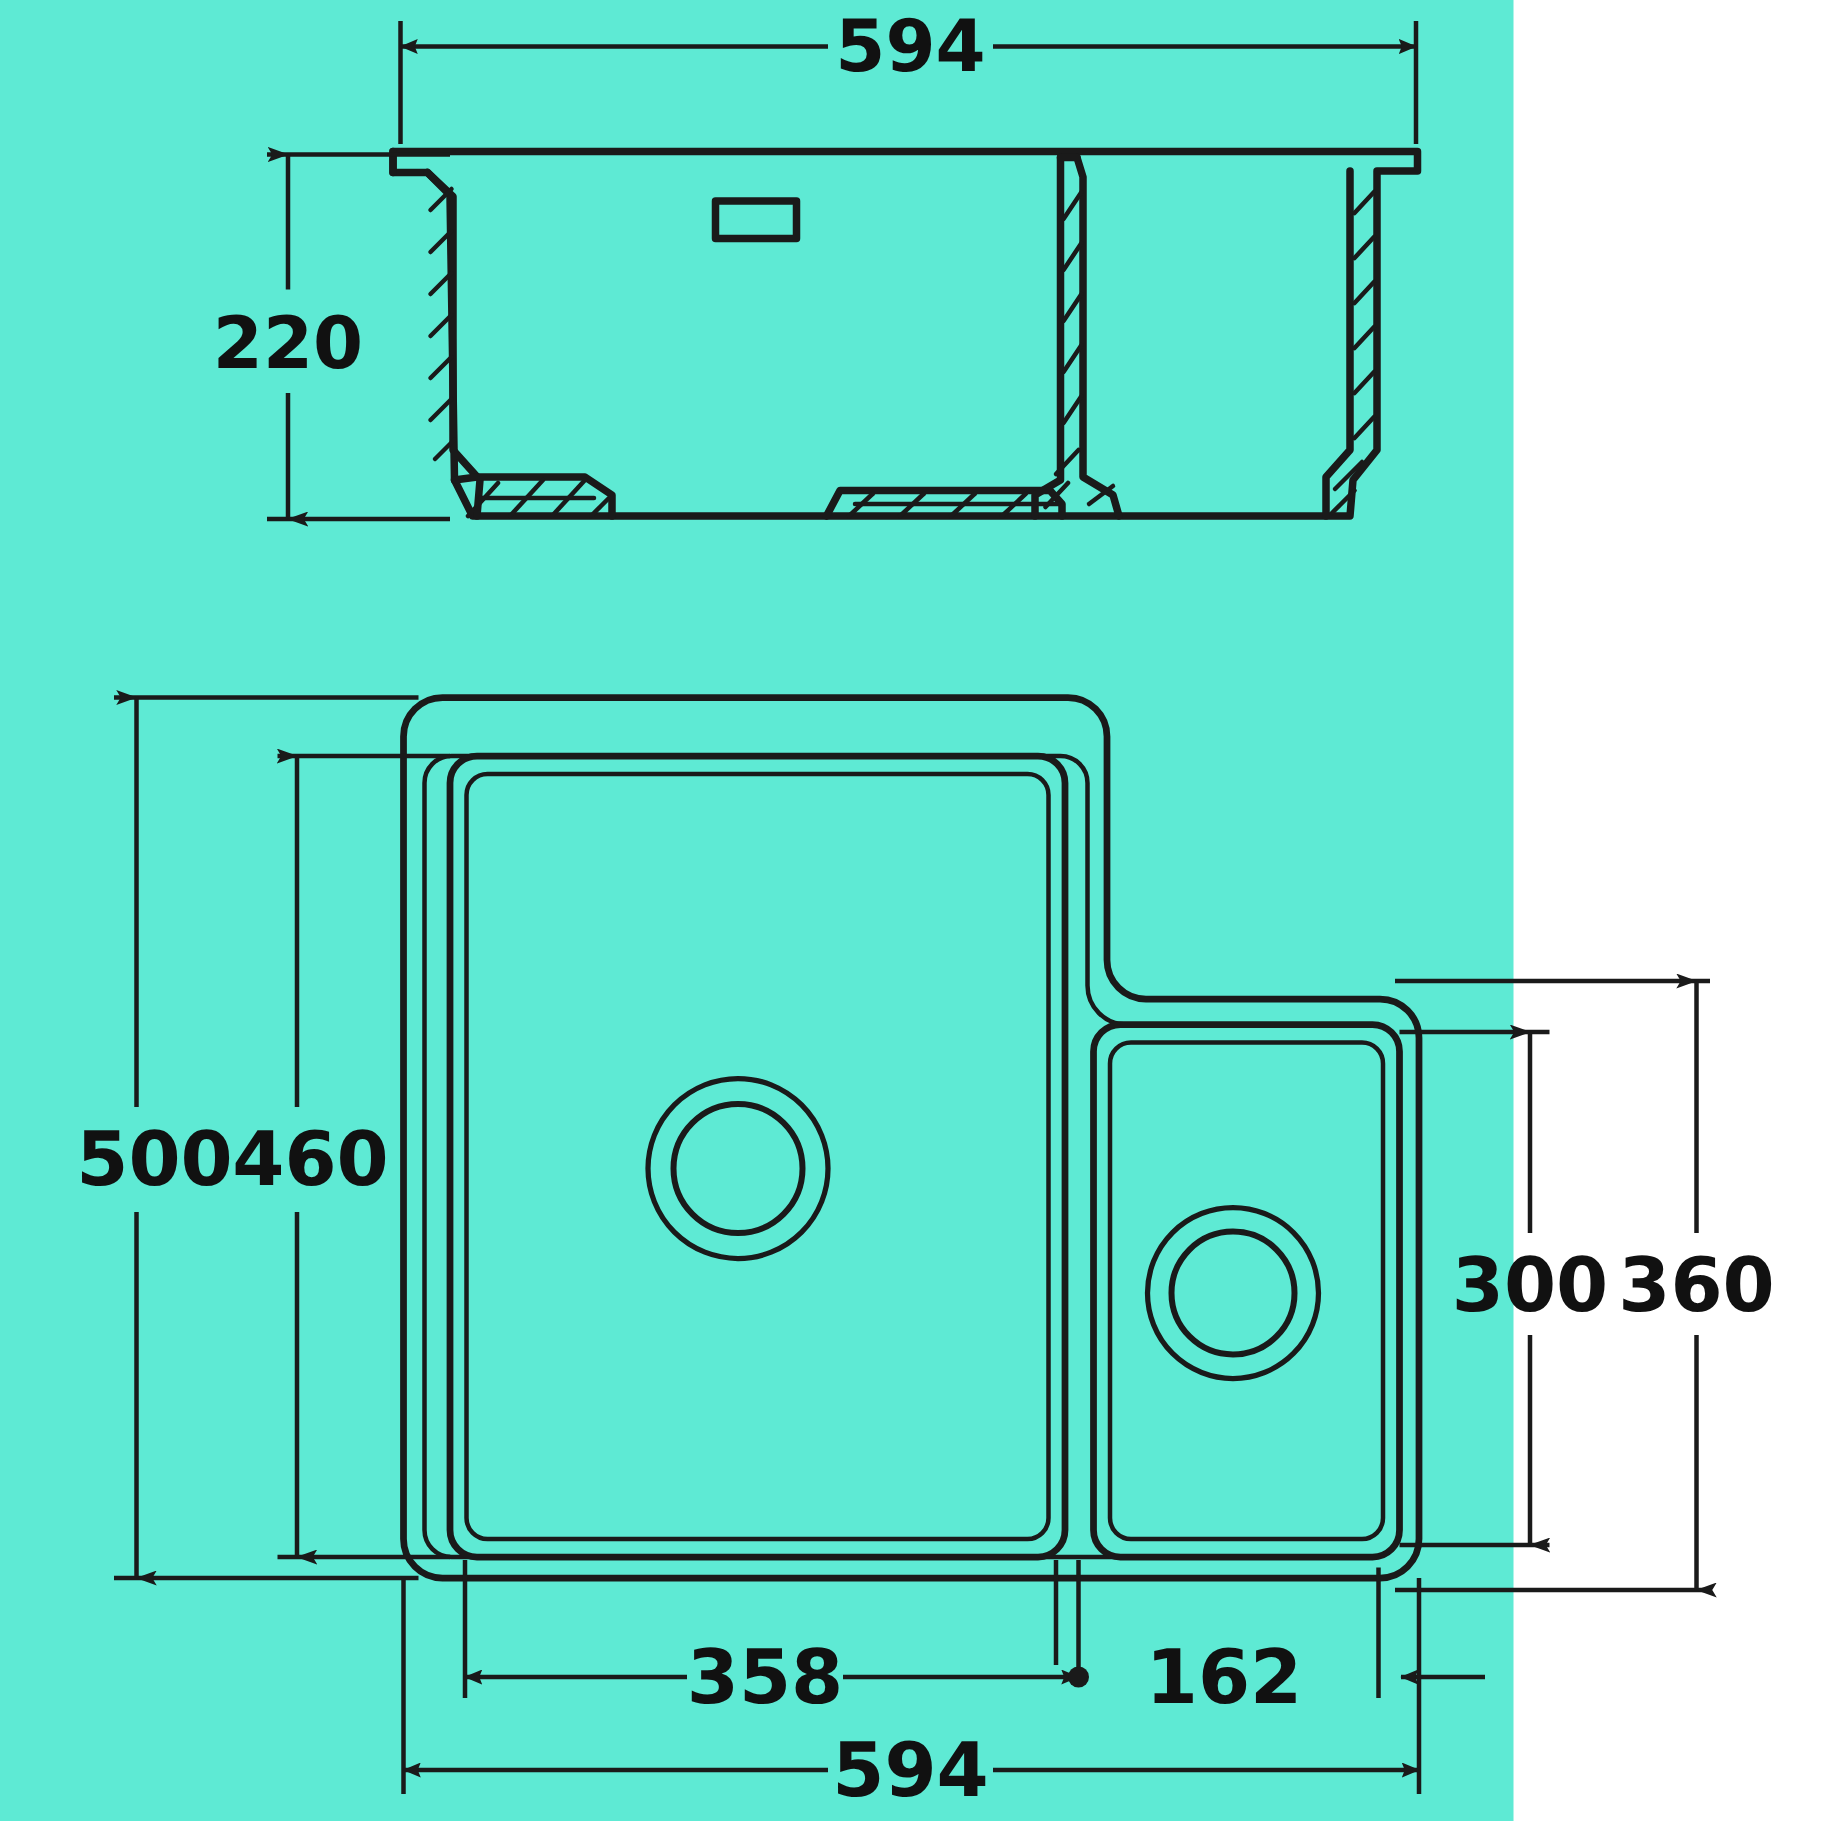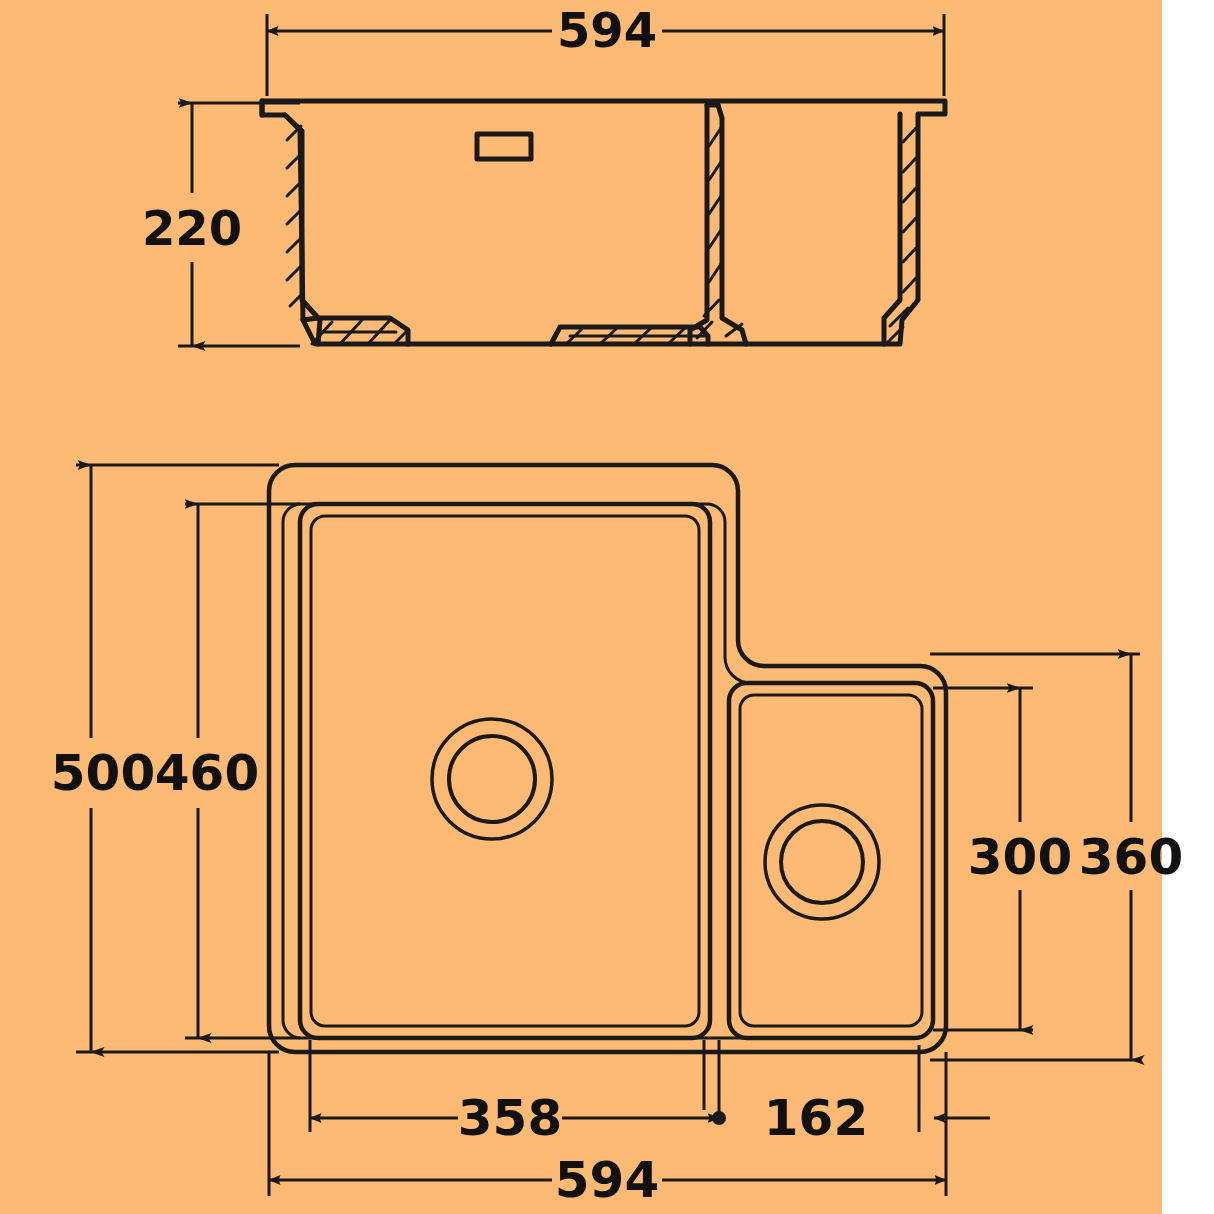--- a/index.html
+++ b/index.html
@@ -8,23 +8,23 @@
     background: #ffffff;
   }
   body {
     width: 1214px;
     height: 1214px;
     overflow: hidden;
     font-family: "Liberation Sans", sans-serif;
   }
   #sheet {
     position: relative;
-    width: 1162px;
+    width: 1009px;
     height: 1214px;
-    background: #fdba74;
+    background: #5eead4;
   }
   svg.drawing {
     position: absolute;
     left: 0;
     top: 0;
     width: 1214px;
     height: 1214px;
   }
   text.dim {
     font-family: "DejaVu Sans", sans-serif;

